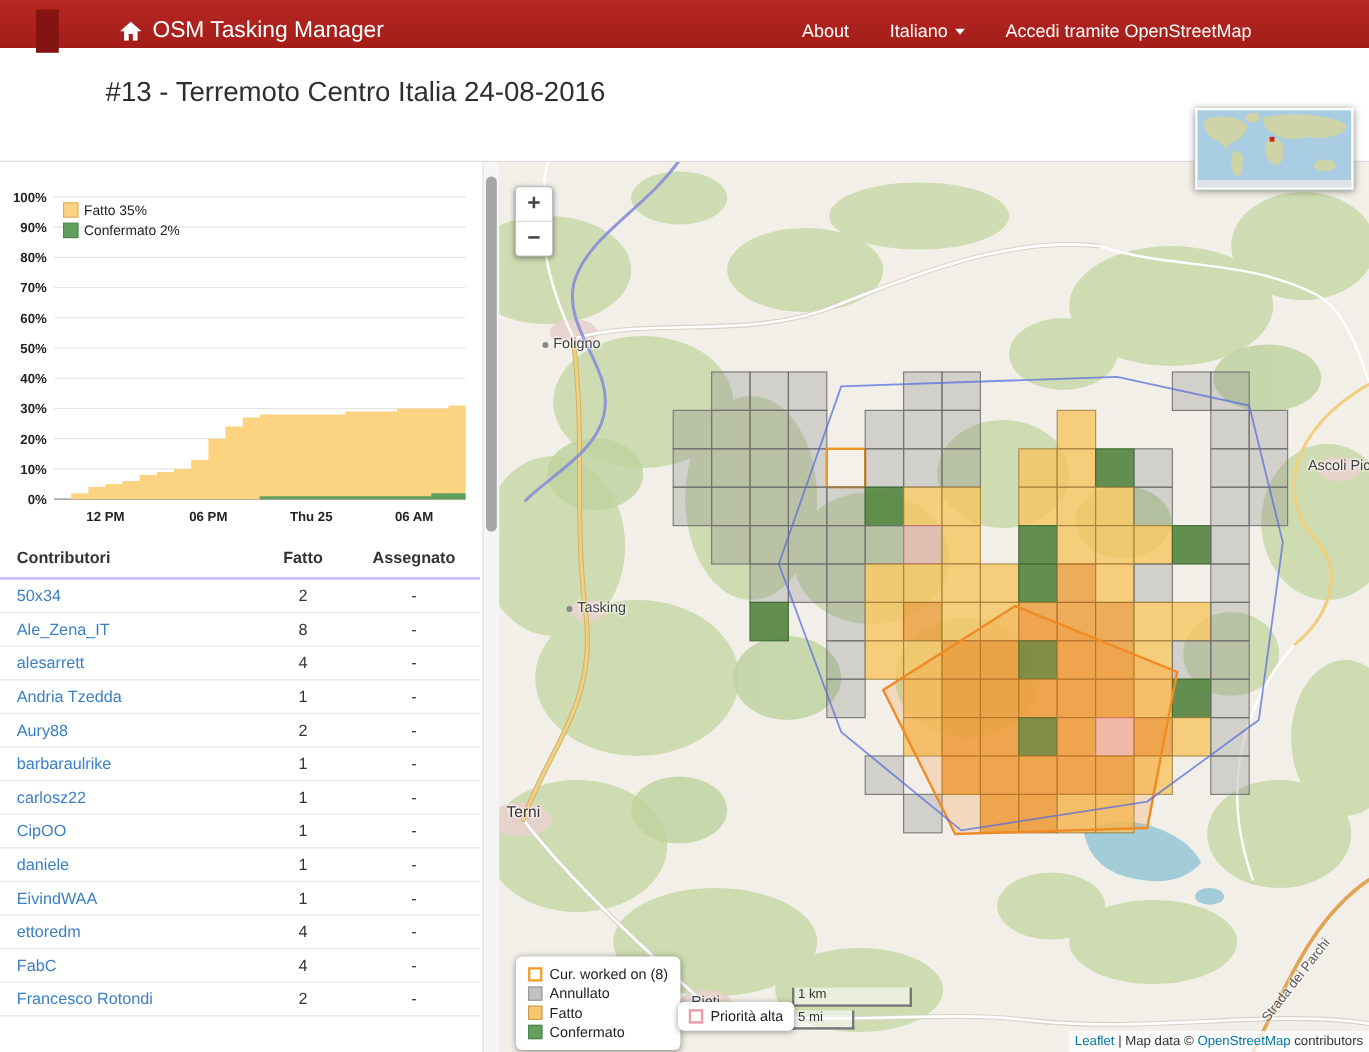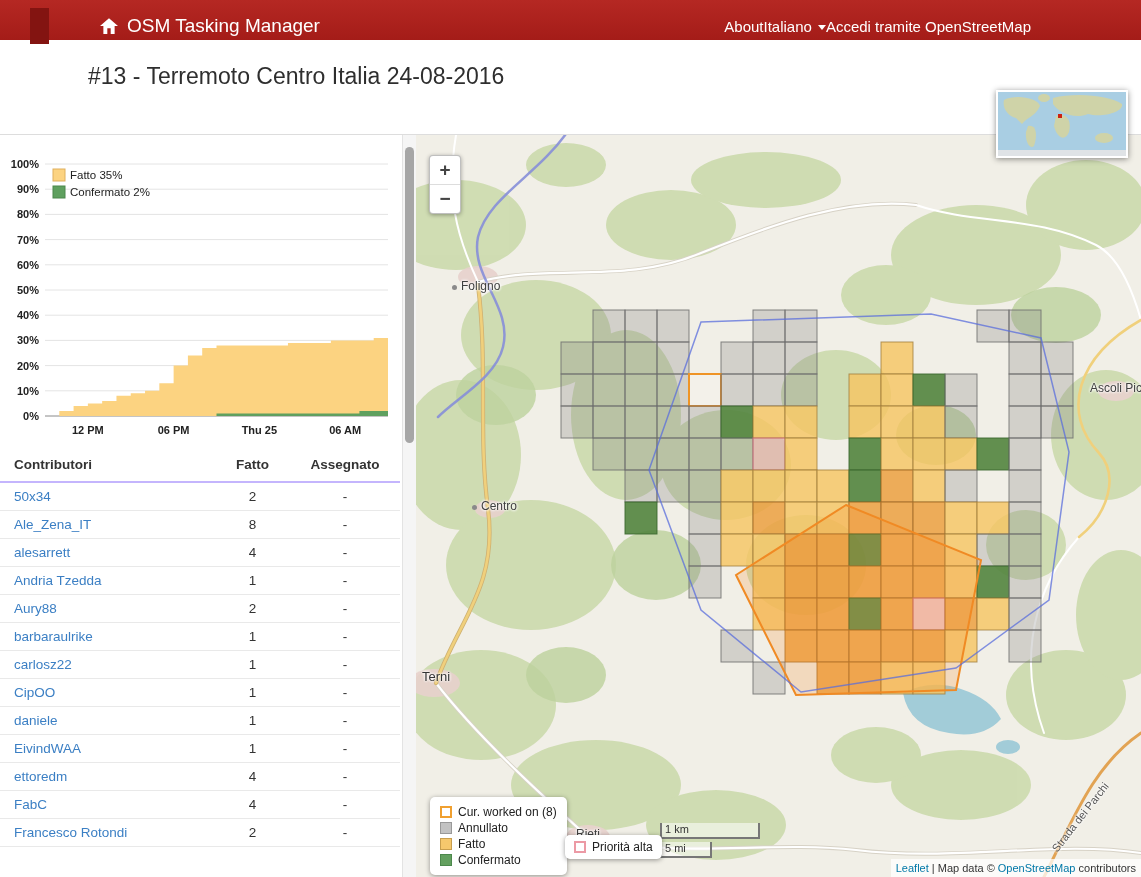--- a/index.html
+++ b/index.html
@@ -5,21 +5,21 @@
   html,body{margin:0;padding:0;background:#fff;}
   #screen{position:relative;width:1141px;height:877px;background:#fff;overflow:hidden;
           font-family:"Liberation Sans",sans-serif;color:#333;}
 
   
   .navbar{position:absolute;left:0;top:0;width:100%;height:40px;
           background:linear-gradient(#b52823,#a41c18);}
   .brand-mark{position:absolute;left:30px;top:8px;width:19px;height:36px;background:#831411;}
   .brand{position:absolute;left:100px;top:0;height:52px;display:flex;align-items:center;gap:9px;
          color:#fff;font-size:19px;cursor:pointer;}
-  .nav-links{position:absolute;right:110px;top:0;height:52px;display:flex;align-items:center;
+  .nav-links{position:absolute;right:98px;top:0;height:52px;display:flex;align-items:center;gap:34px;
              color:#fff;font-size:15px;justify-content:center;}
   .nav-link{cursor:pointer;white-space:nowrap;}
   .caret{display:inline-block;width:0;height:0;border-left:4px solid transparent;
          border-right:4px solid transparent;border-top:5px solid #fff;margin-left:6px;vertical-align:middle;}
 
   
   .page-title{position:absolute;left:88px;top:63px;font-size:23px;color:#2e2e2e;}
   .tabs{position:absolute;left:16px;top:98px;display:flex;height:37px;}
   .tab{padding:9px 15px;font-size:15px;color:#3b85c8;cursor:pointer;white-space:nowrap;}
   .tab.active{background:#3d8bd3;color:#fff;border-radius:4px 4px 0 0;}
@@ -412,21 +412,21 @@
     </svg>
 
     <div class="zoom-ctl">
       <div class="zoom-btn">+</div>
       <div class="zoom-btn">−</div>
     </div>
 
     <div class="place-dot" style="left:36px;top:150px;"></div>
     <div class="map-label" style="left:45px;top:144px;">Foligno</div>
     <div class="place-dot" style="left:56px;top:370px;"></div>
-    <div class="map-label" style="left:65px;top:364px;">Centro</div>
+    <div class="map-label" style="left:65px;top:364px;">Tasking</div>
     <div class="map-label lbl-terni" style="left:6px;top:534px;">Terni</div>
     <div class="map-label" style="left:160px;top:692px;">Rieti</div>
     <div class="map-label" style="left:674px;top:246px;">Ascoli Pic</div>
     <div class="map-label lbl-strada" style="left:622px;top:676px;">Strada dei Parchi</div>
     <div class="crosshair">+</div>
 
     <div class="legend" id="map-legend">
         <div class="leg-item">
           <span class="swatch" style="background: rgb(255, 255, 255); border: 2px solid rgb(240, 160, 48);"></span>
           <span>Cur. worked on (8)</span>

